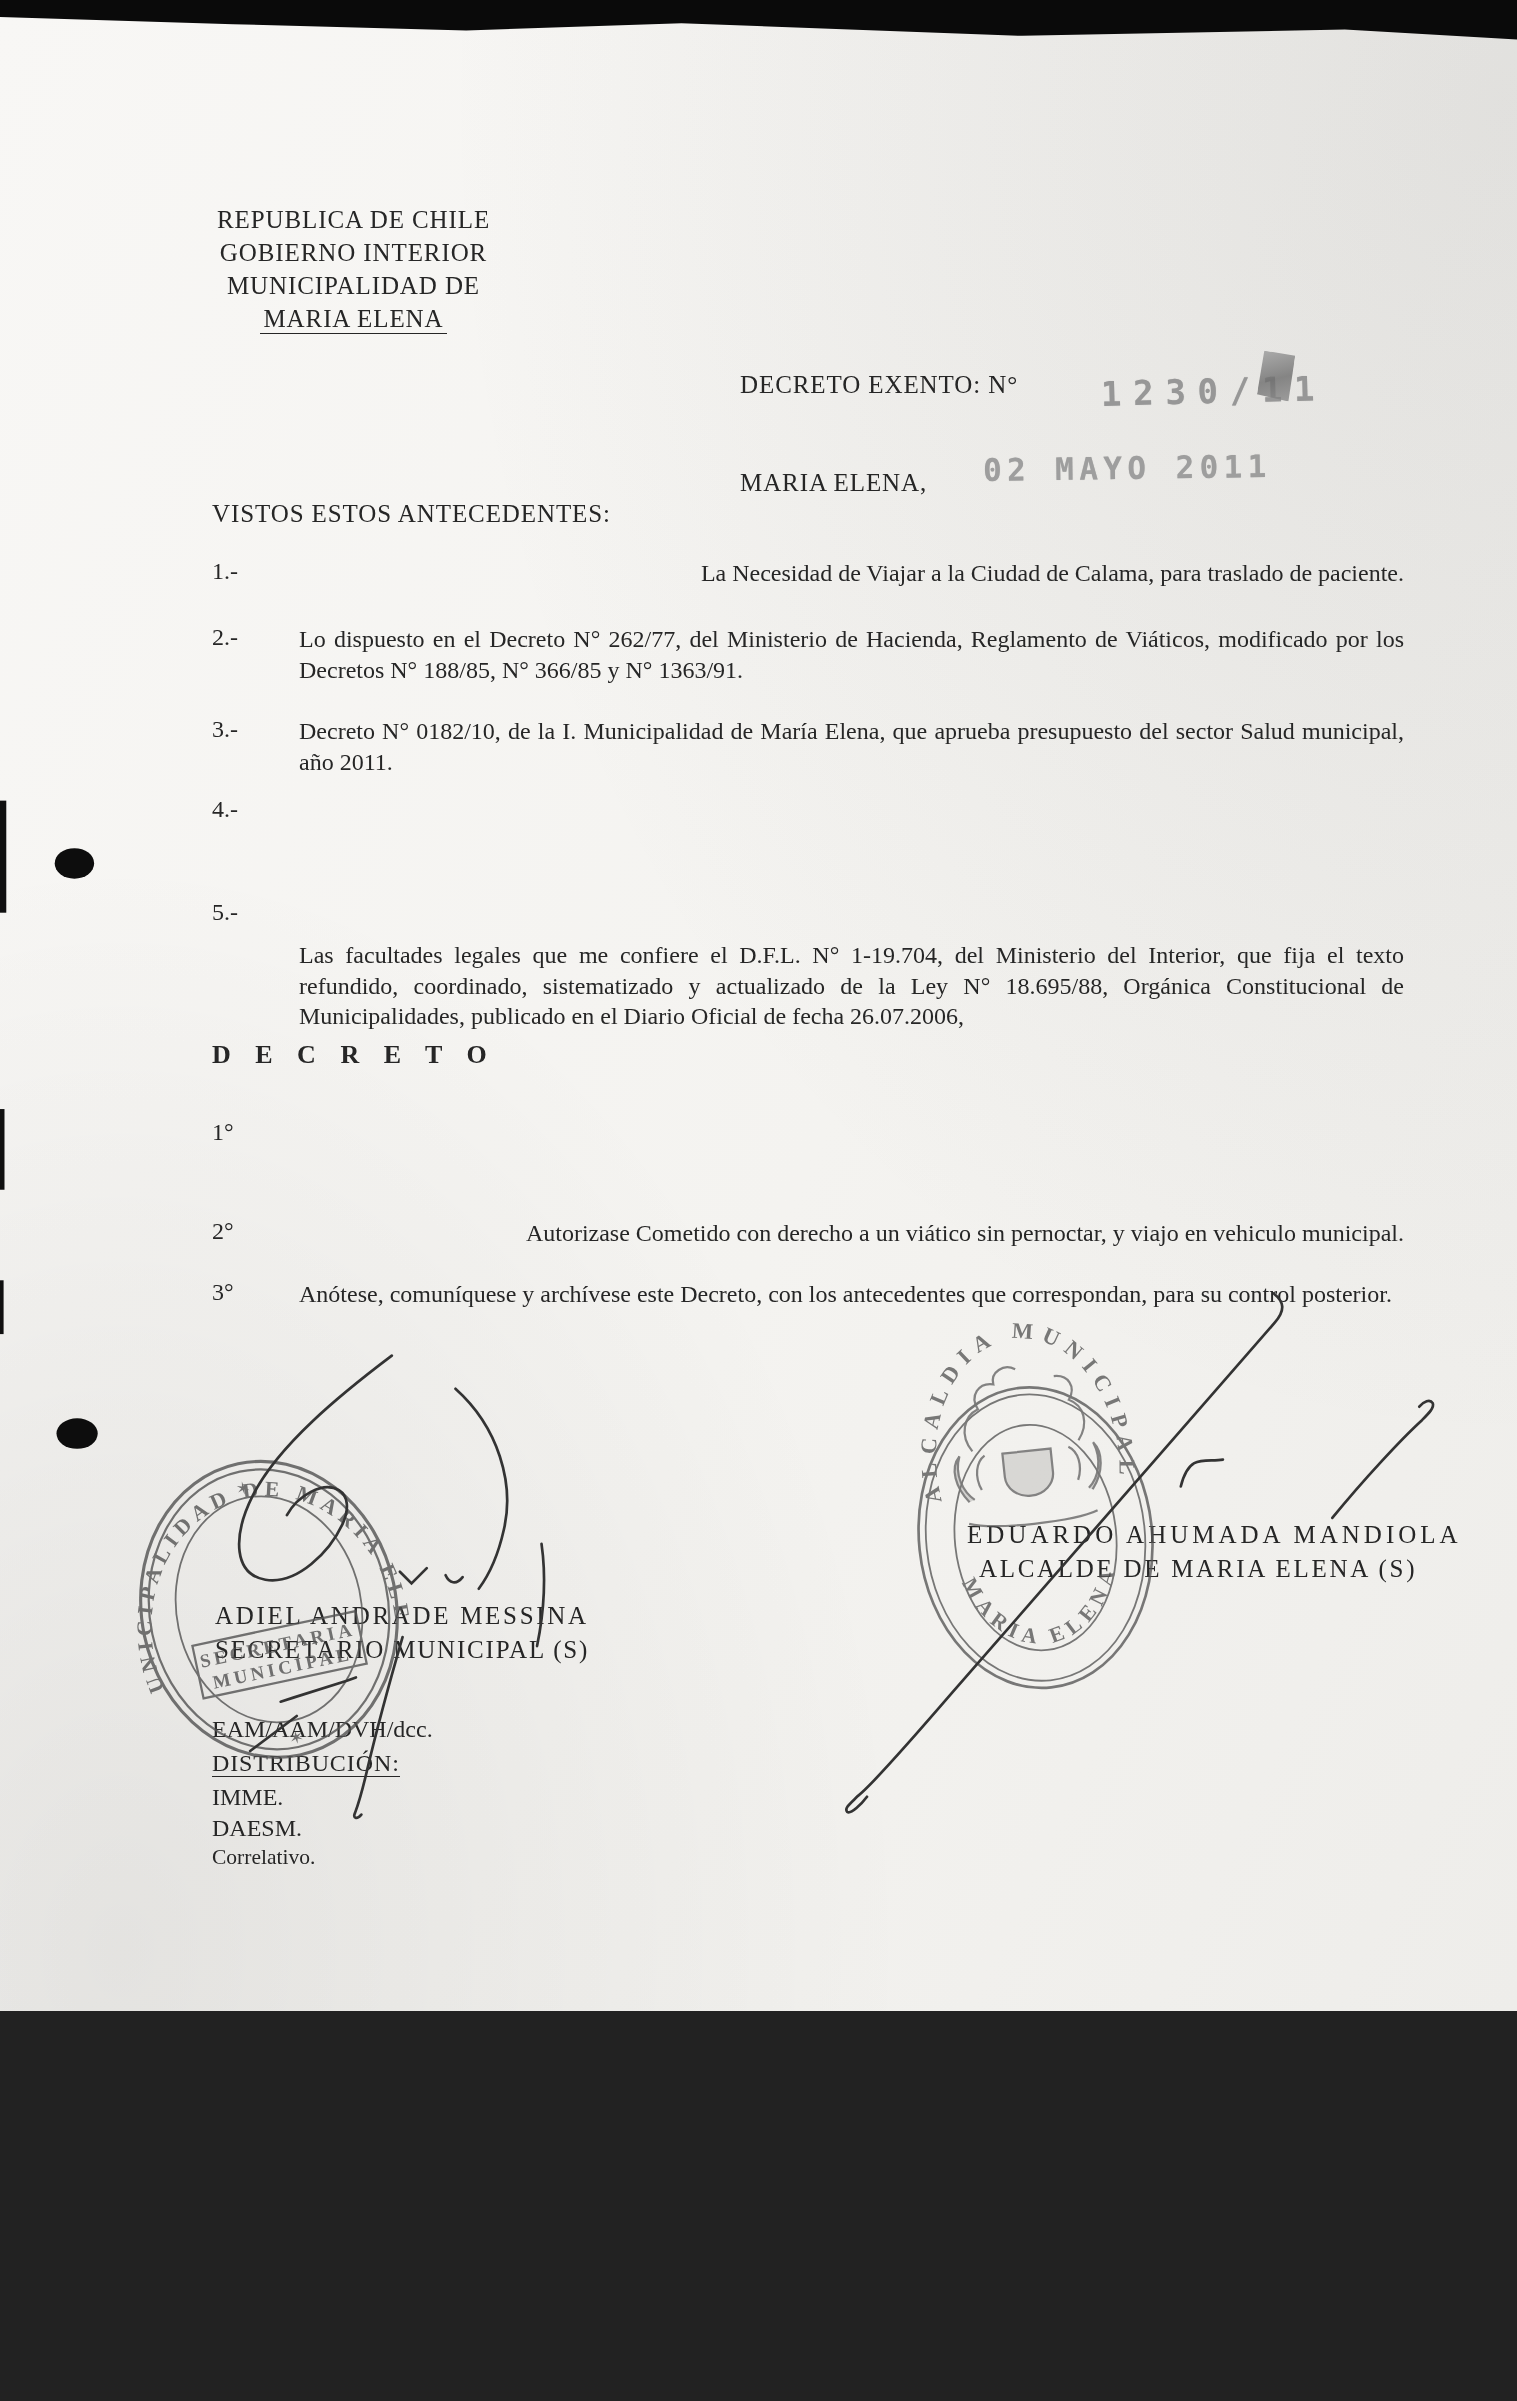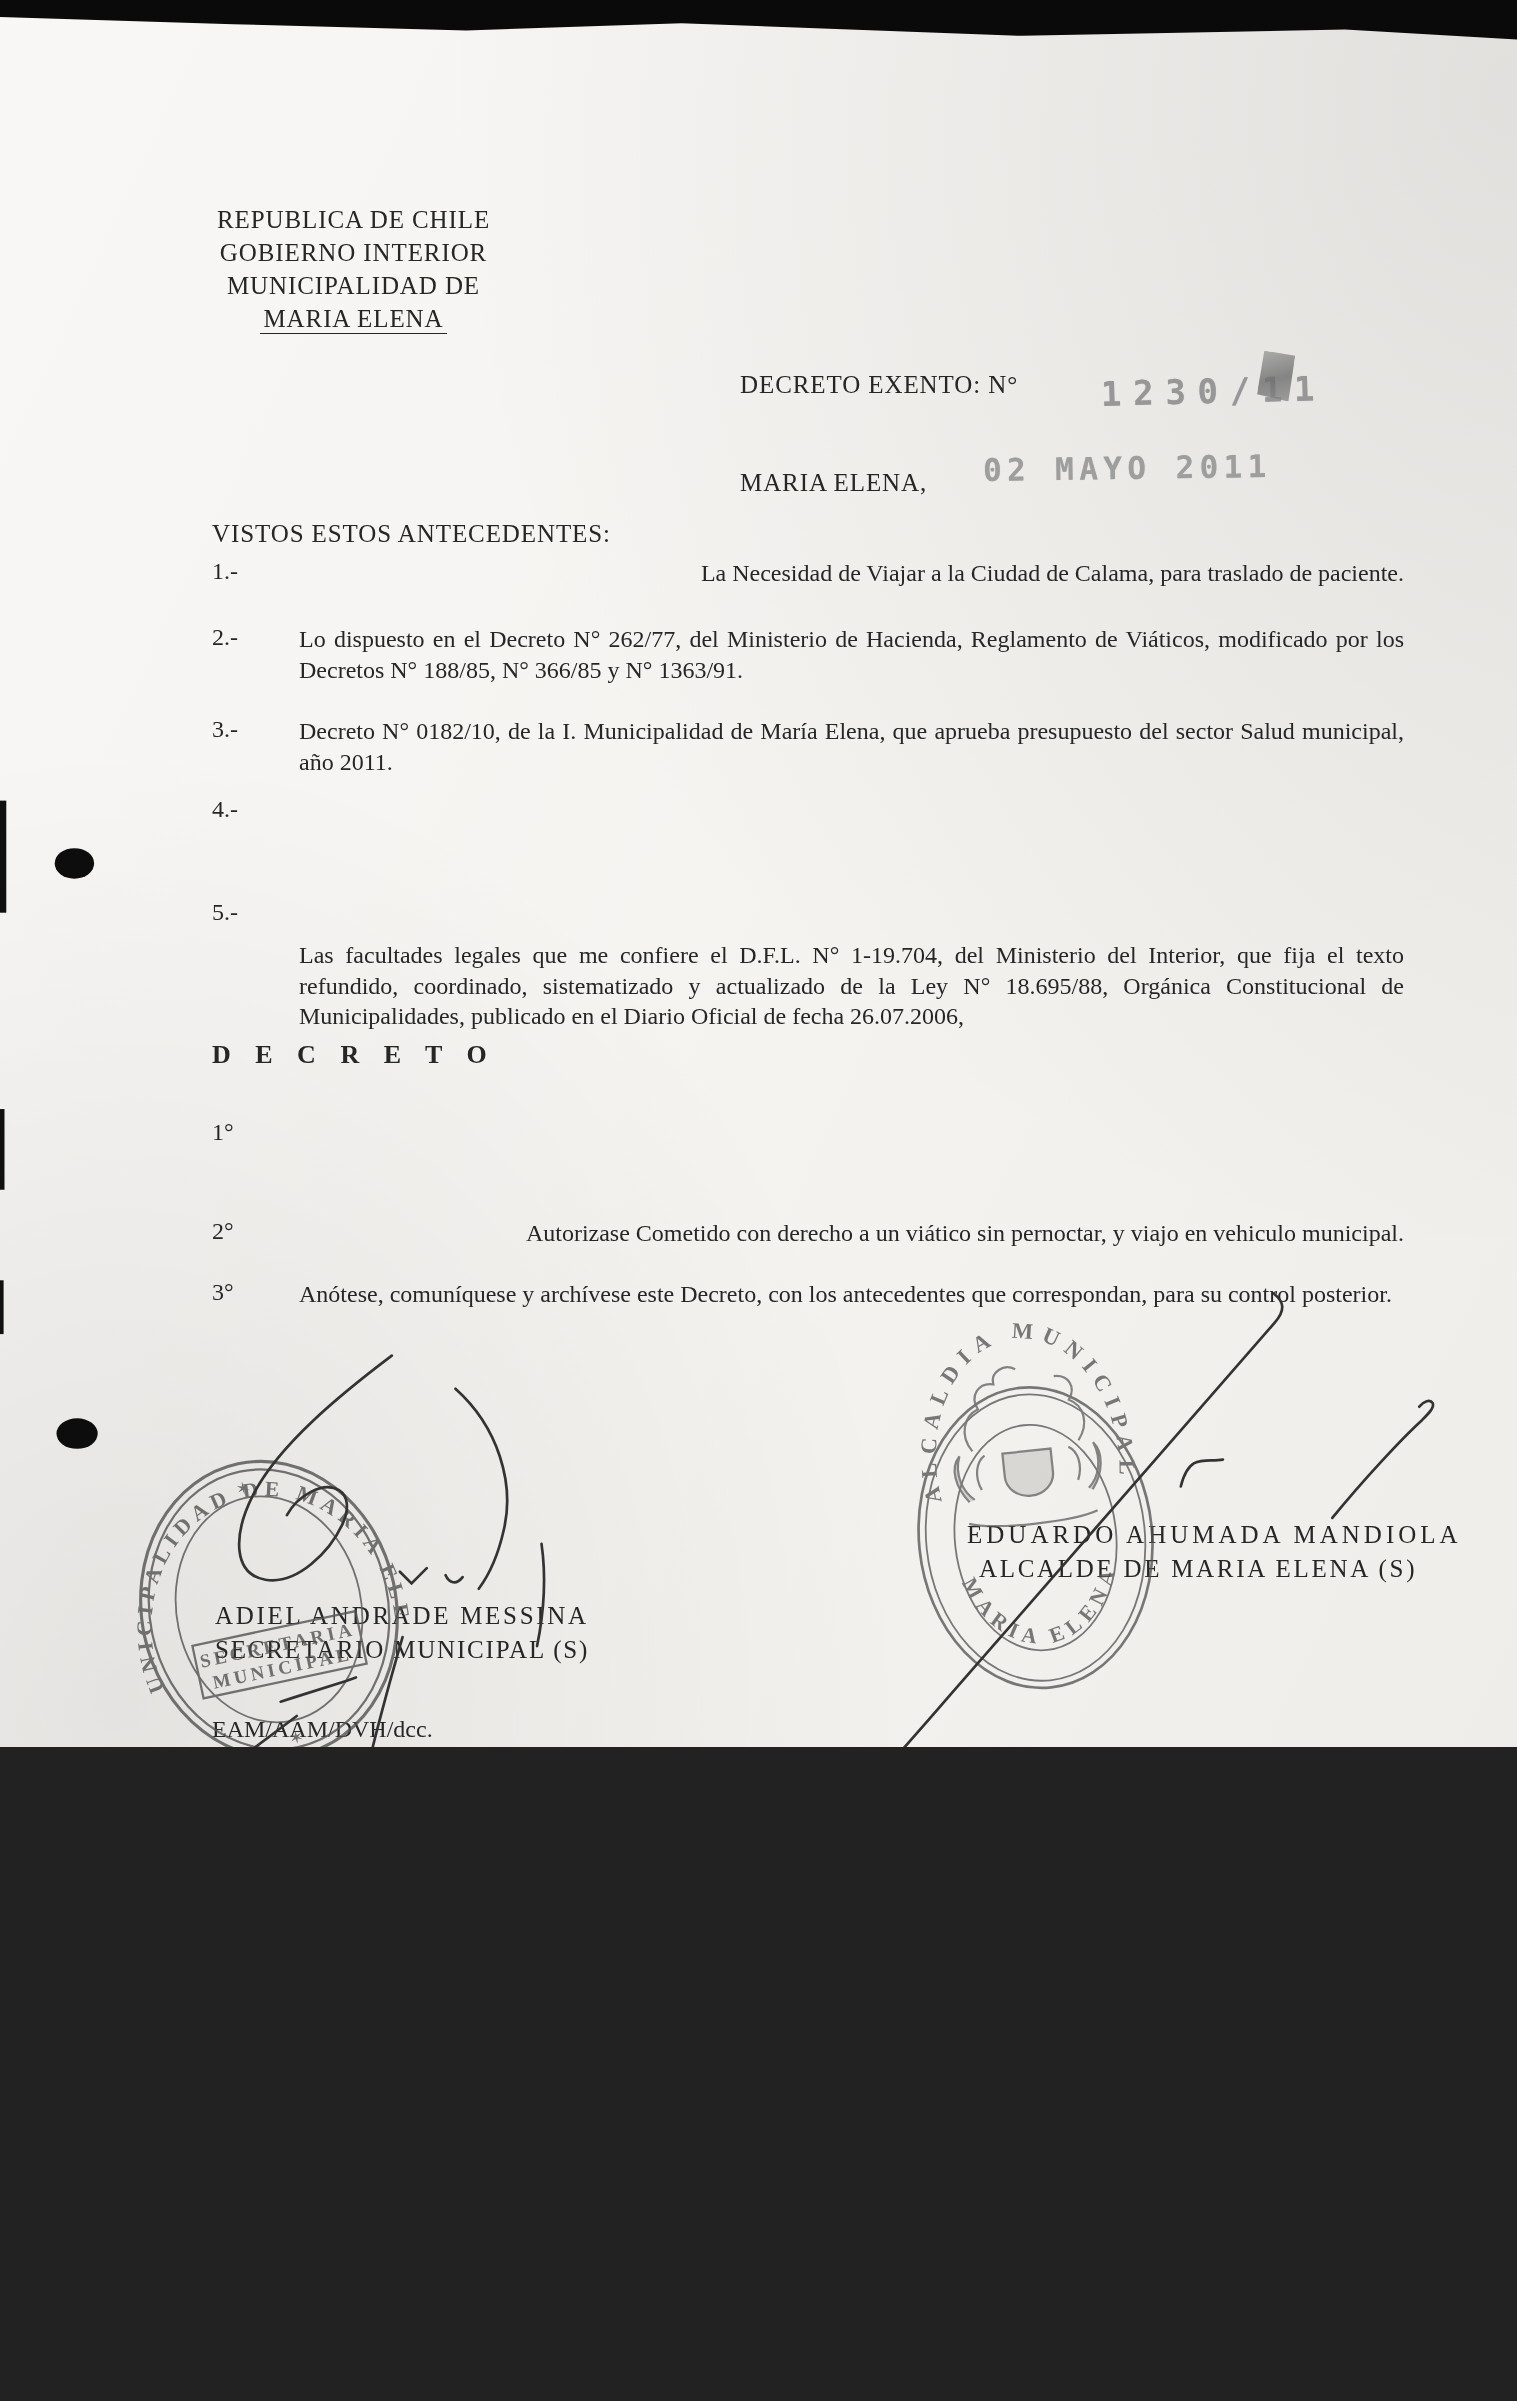--- a/index.html
+++ b/index.html
@@ -1,17 +1,17 @@
 <!DOCTYPE html>
 <html style="font-size:14.3px"><head>
 <meta charset="utf-8">
 <style>
   html,body{margin:0;padding:0;background:#222;}
   .page{
-    position:relative; width:1517px; height:1747px; overflow:hidden;
+    position:relative; width:1517px; height:2011px; overflow:hidden;
     background:linear-gradient(115deg,#f8f7f5 0%,#f4f3f0 55%,#eeedea 100%);
     font-family:"Liberation Serif", serif; color:#262626;
   }
   .shade-tr{position:absolute;inset:0;background:radial-gradient(ellipse at 99% 5%, rgba(70,70,70,.10), transparent 50%);pointer-events:none;}
   .shade-bl{position:absolute;inset:0;background:radial-gradient(ellipse at 8% 97%, rgba(0,0,0,.07), transparent 40%);pointer-events:none;}
   .abs{position:absolute;}
   .letterhead{left:211px; top:203px; width:285px; text-align:center; font-size:25px; line-height:33px; letter-spacing:0.9px;}
   .letterhead .ul{border-bottom:1.8px solid #262626; padding:0 3.6px 0.9px 3.6px;}
   .decree-label{left:740px; top:371px; font-size:25px; letter-spacing:0.9px;}
   .place-label{left:740px; top:453px; font-size:25px; letter-spacing:0.9px;margin-top:16px;}
@@ -23,21 +23,21 @@
   .stamp-blotch{
     left:1259px; top:352px; width:34px; height:48px; opacity:.8; transform:rotate(6deg);
     background:linear-gradient(160deg,#9d9d9d 0%,#6c6c6c 55%,#8a8a8a 100%);
     clip-path:polygon(8% 0,100% 4%,94% 100%,0 92%);
   }
   .stamp-date{
     left:983px; top:450px; font-size:31px; letter-spacing:5.4px; color:#989898;
     font-family:"DejaVu Sans Mono", monospace; font-weight:bold; transform:rotate(-0.8deg);
     text-shadow:0 0 0.9px rgba(152,152,152,.55); opacity:.92;
   }
-  .vistos{left:212px; top:500px; font-size:25px; letter-spacing:0.9px;margin-top:20px;}
+  .vistos{left:212px; top:500px; font-size:25px; letter-spacing:0.9px;}
   .inum{left:212px; font-size:24px;}
   .itext{left:299px; width:1105px; font-size:24px; line-height:30.5px; text-align:justify;}
   .noj{text-align:right;}
   .decreto-h{left:212px; top:1040px; font-size:26px; font-weight:bold; letter-spacing:9px;}
   .sig-name{font-size:25px; white-space:nowrap;}
   .footer-line{left:212px; font-size:24px;}
   .dist{border-bottom:1.8px solid #262626; padding-bottom:0; letter-spacing:0.9px;}
   .small{font-size:21.5px;}
   svg text{font-family:"Liberation Serif", serif;}
   .scan{pointer-events:none;}

